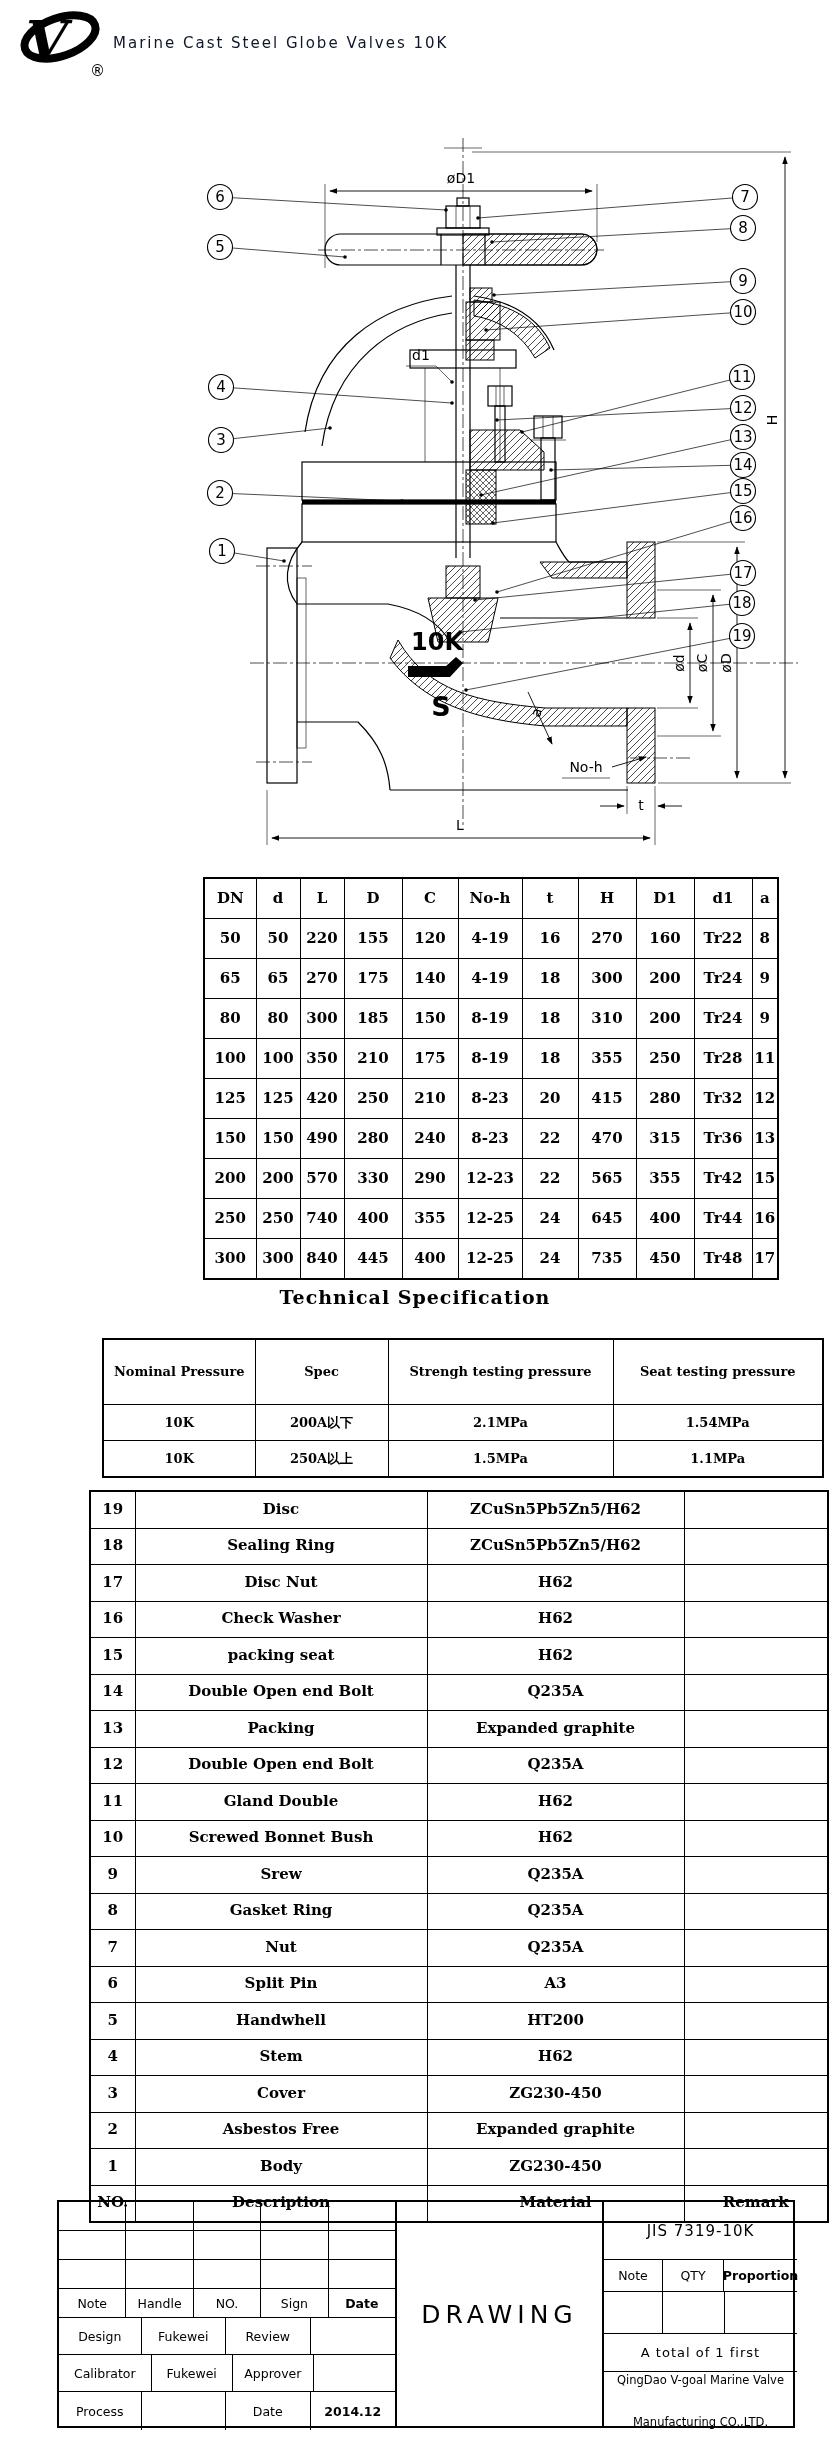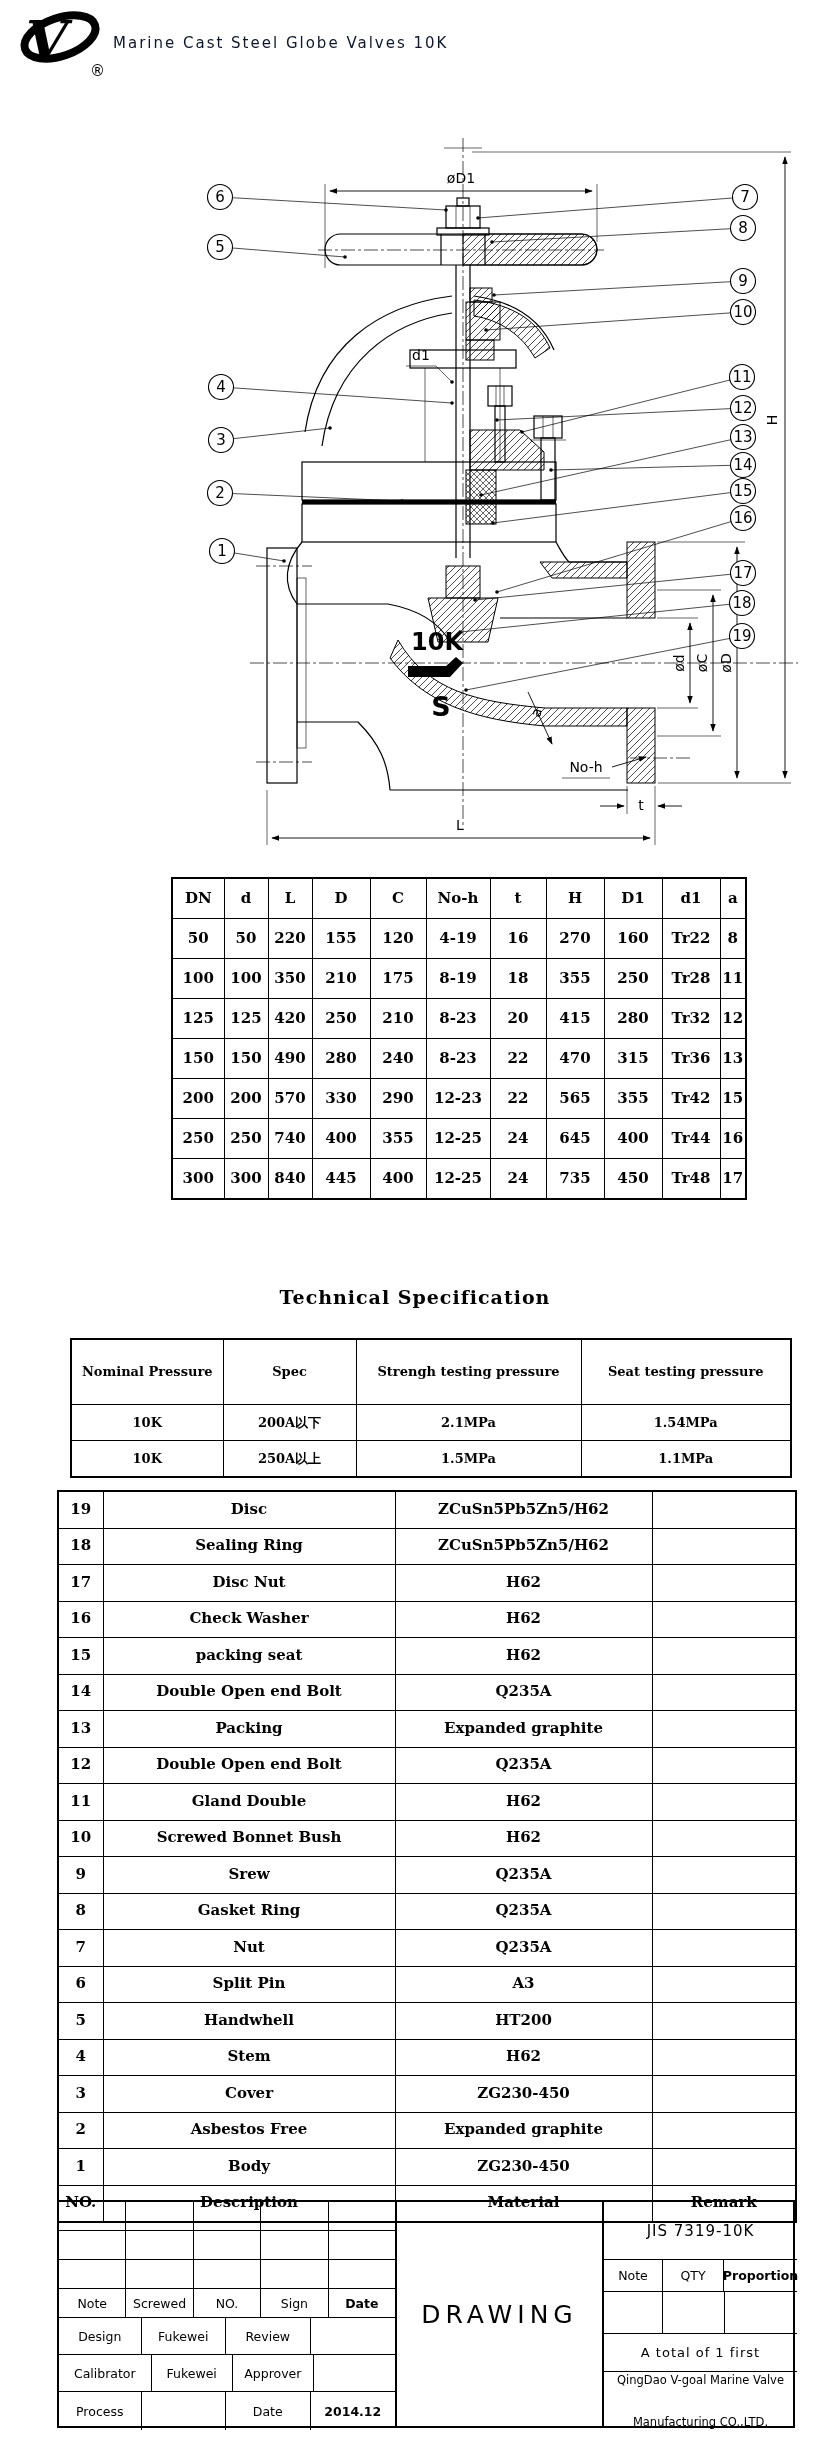--- a/index.html
+++ b/index.html
@@ -2,21 +2,21 @@
 <html><head>
 <meta charset="utf-8">
 <style>
   html,body{margin:0;padding:0;background:#ffffff;}
   #page{position:relative;width:830px;height:2453px;background:#fff;color:#000;overflow:hidden;}
   .abs{position:absolute;}
   
   #header-title{left:113px;top:34px;font:15px "DejaVu Sans",sans-serif;letter-spacing:2px;color:#0f172a;}
   
   table.ct{border-collapse:collapse;table-layout:fixed;border:2px solid #000;
-           font-family:"DejaVu Serif","Liberation Serif",serif;font-weight:bold;color:#000;}
+           font-family:"DejaVu Serif","Liberation Serif",serif;font-weight:bold;color:#000;margin-left:32px;}
   table.ct td, table.ct th{border:1.5px solid #000;text-align:center;vertical-align:middle;
            padding:0;line-height:1.05;overflow:hidden;}
   #dims-table{left:171px;top:877px;width:574px;font-size:15px;}
   #dims-table th{height:39px;}
   #dims-table td{height:39px;}
   #spec-heading{left:0;top:1286px;width:830px;text-align:center;
            font:bold 19px "DejaVu Serif",serif;letter-spacing:1px;}
   #spec-table{left:70px;top:1338px;width:720px;font-size:13px;}
   #spec-table th{height:64px;}
   #spec-table td{height:35px;}
@@ -304,20 +304,46 @@
           <td>155</td>
           <td>120</td>
           <td>4-19</td>
           <td>16</td>
           <td>270</td>
           <td>160</td>
           <td>Tr22</td>
           <td>8</td>
         </tr>
         <tr>
+          <td>65</td>
+          <td>65</td>
+          <td>270</td>
+          <td>175</td>
+          <td>140</td>
+          <td>4-19</td>
+          <td>18</td>
+          <td>300</td>
+          <td>200</td>
+          <td>Tr24</td>
+          <td>9</td>
+        </tr>
+        <tr>
+          <td>80</td>
+          <td>80</td>
+          <td>300</td>
+          <td>185</td>
+          <td>150</td>
+          <td>8-19</td>
+          <td>18</td>
+          <td>310</td>
+          <td>200</td>
+          <td>Tr24</td>
+          <td>9</td>
+        </tr>
+        <tr>
           <td>100</td>
           <td>100</td>
           <td>350</td>
           <td>210</td>
           <td>175</td>
           <td>8-19</td>
           <td>18</td>
           <td>355</td>
           <td>250</td>
           <td>Tr28</td>
@@ -575,21 +601,21 @@
       </div>
       <div class="tb-row eq5" style="height:29px">
         <div class="tb-cell"></div>
           <div class="tb-cell"></div>
           <div class="tb-cell"></div>
           <div class="tb-cell"></div>
           <div class="tb-cell"></div>
       </div>
       <div class="tb-row eq5" style="height:29px">
         <div class="tb-cell">Note</div>
-        <div class="tb-cell">Screwed</div>
+        <div class="tb-cell">Handle</div>
         <div class="tb-cell">NO.</div>
         <div class="tb-cell">Sign</div>
         <div class="tb-cell">Date</div>
       </div>
       <div class="tb-row" style="height:37px">
         <div class="tb-cell" style="width:83px">Design</div>
         <div class="tb-cell" style="width:85px">Fukewei</div>
         <div class="tb-cell" style="width:85px">Review</div>
         <div class="tb-cell" style="width:85px"></div>
       </div>

